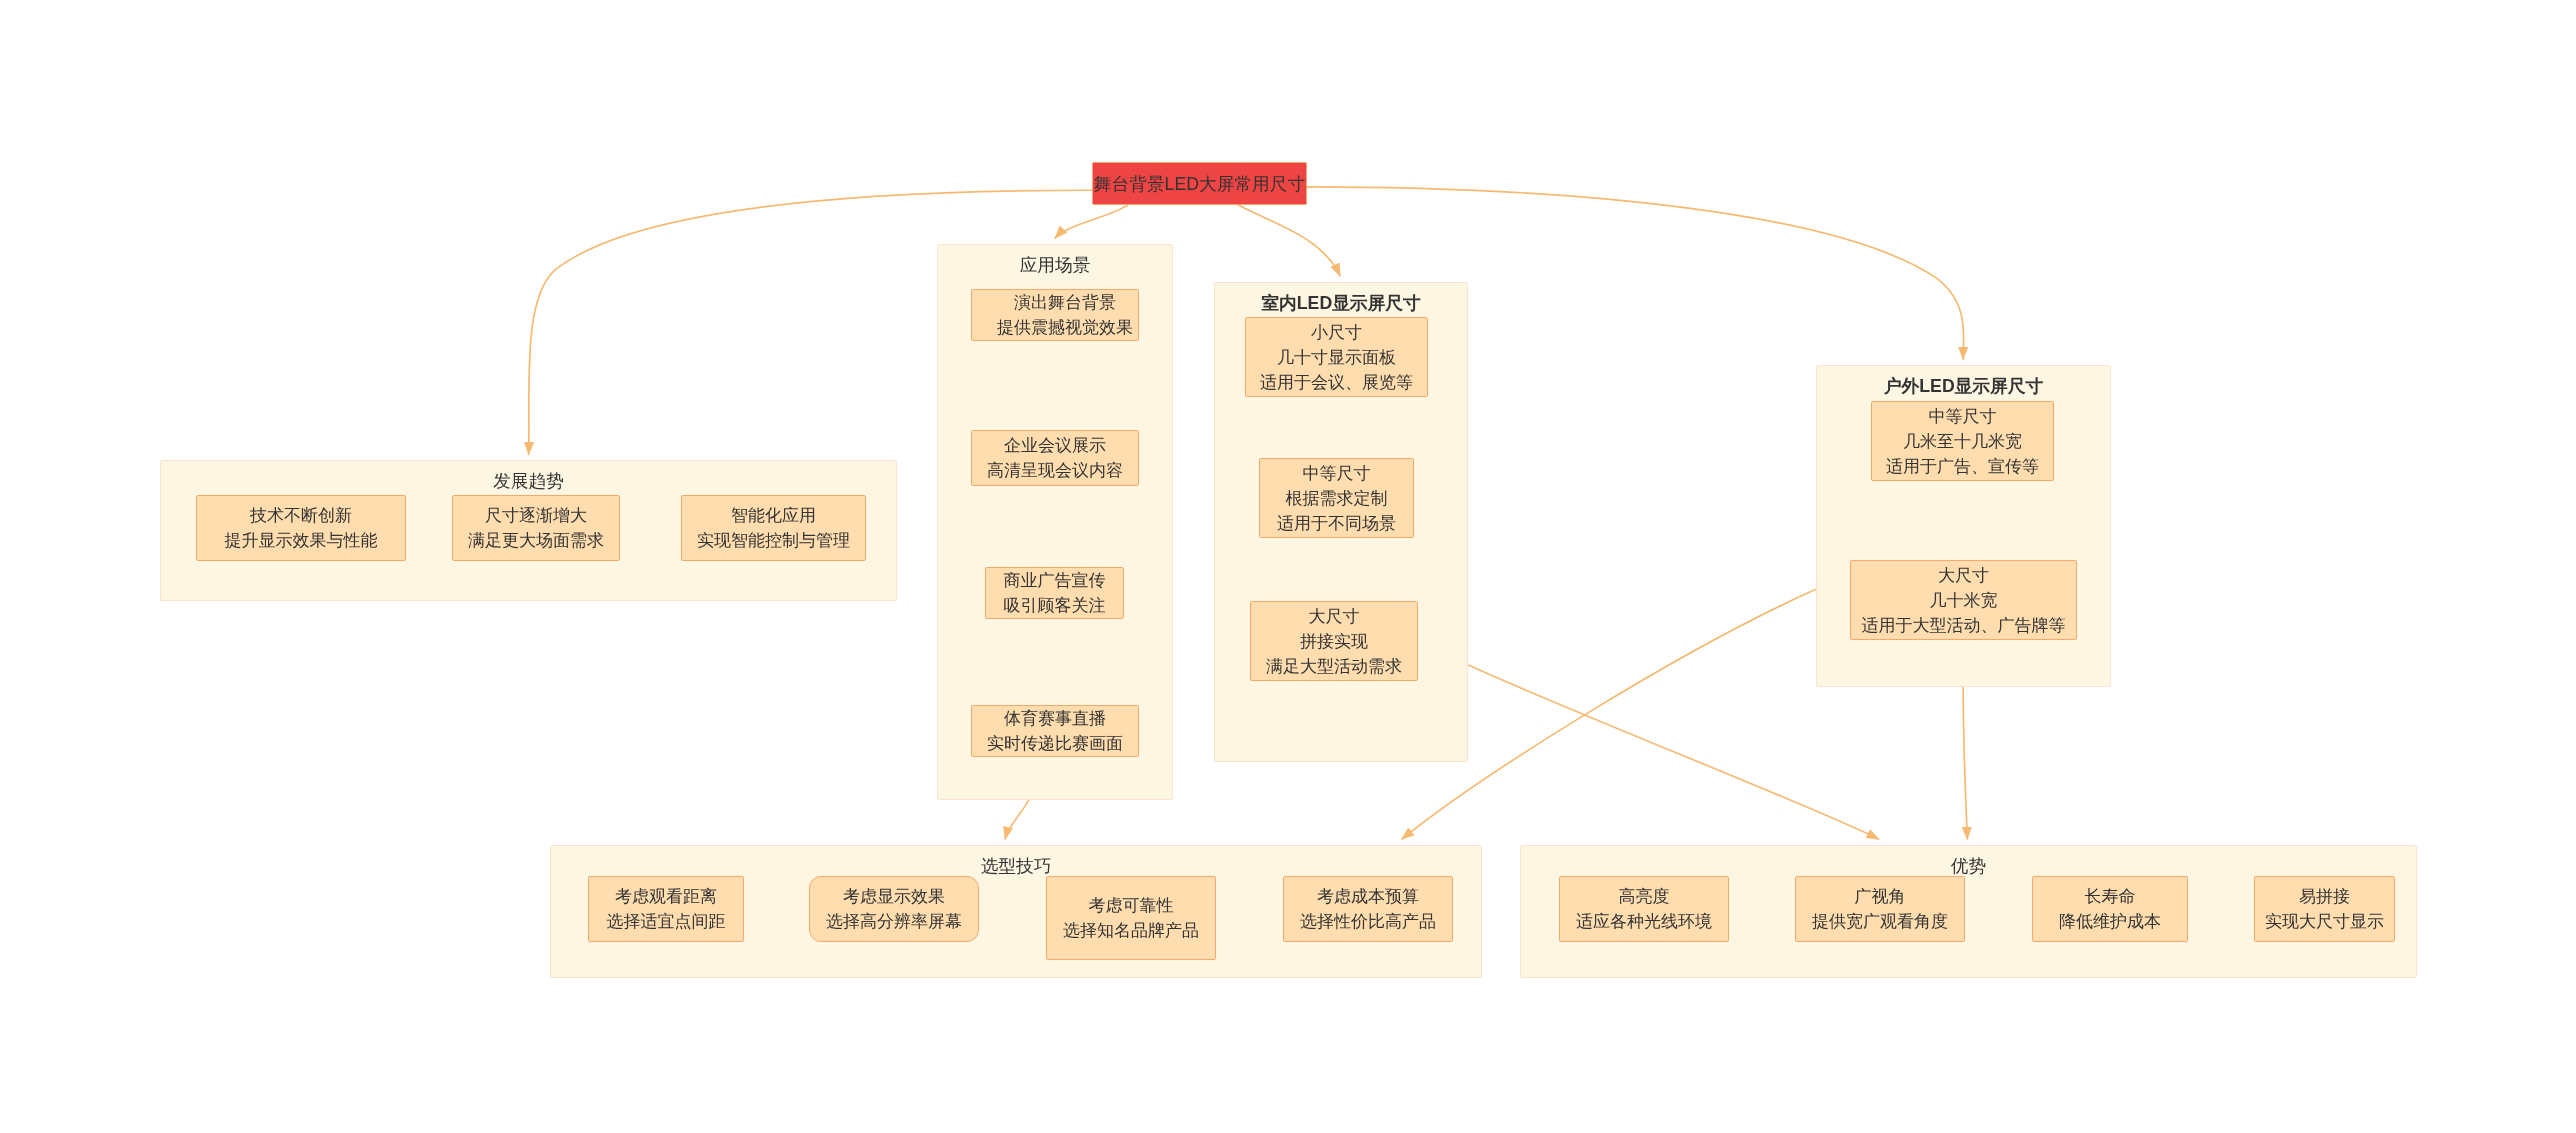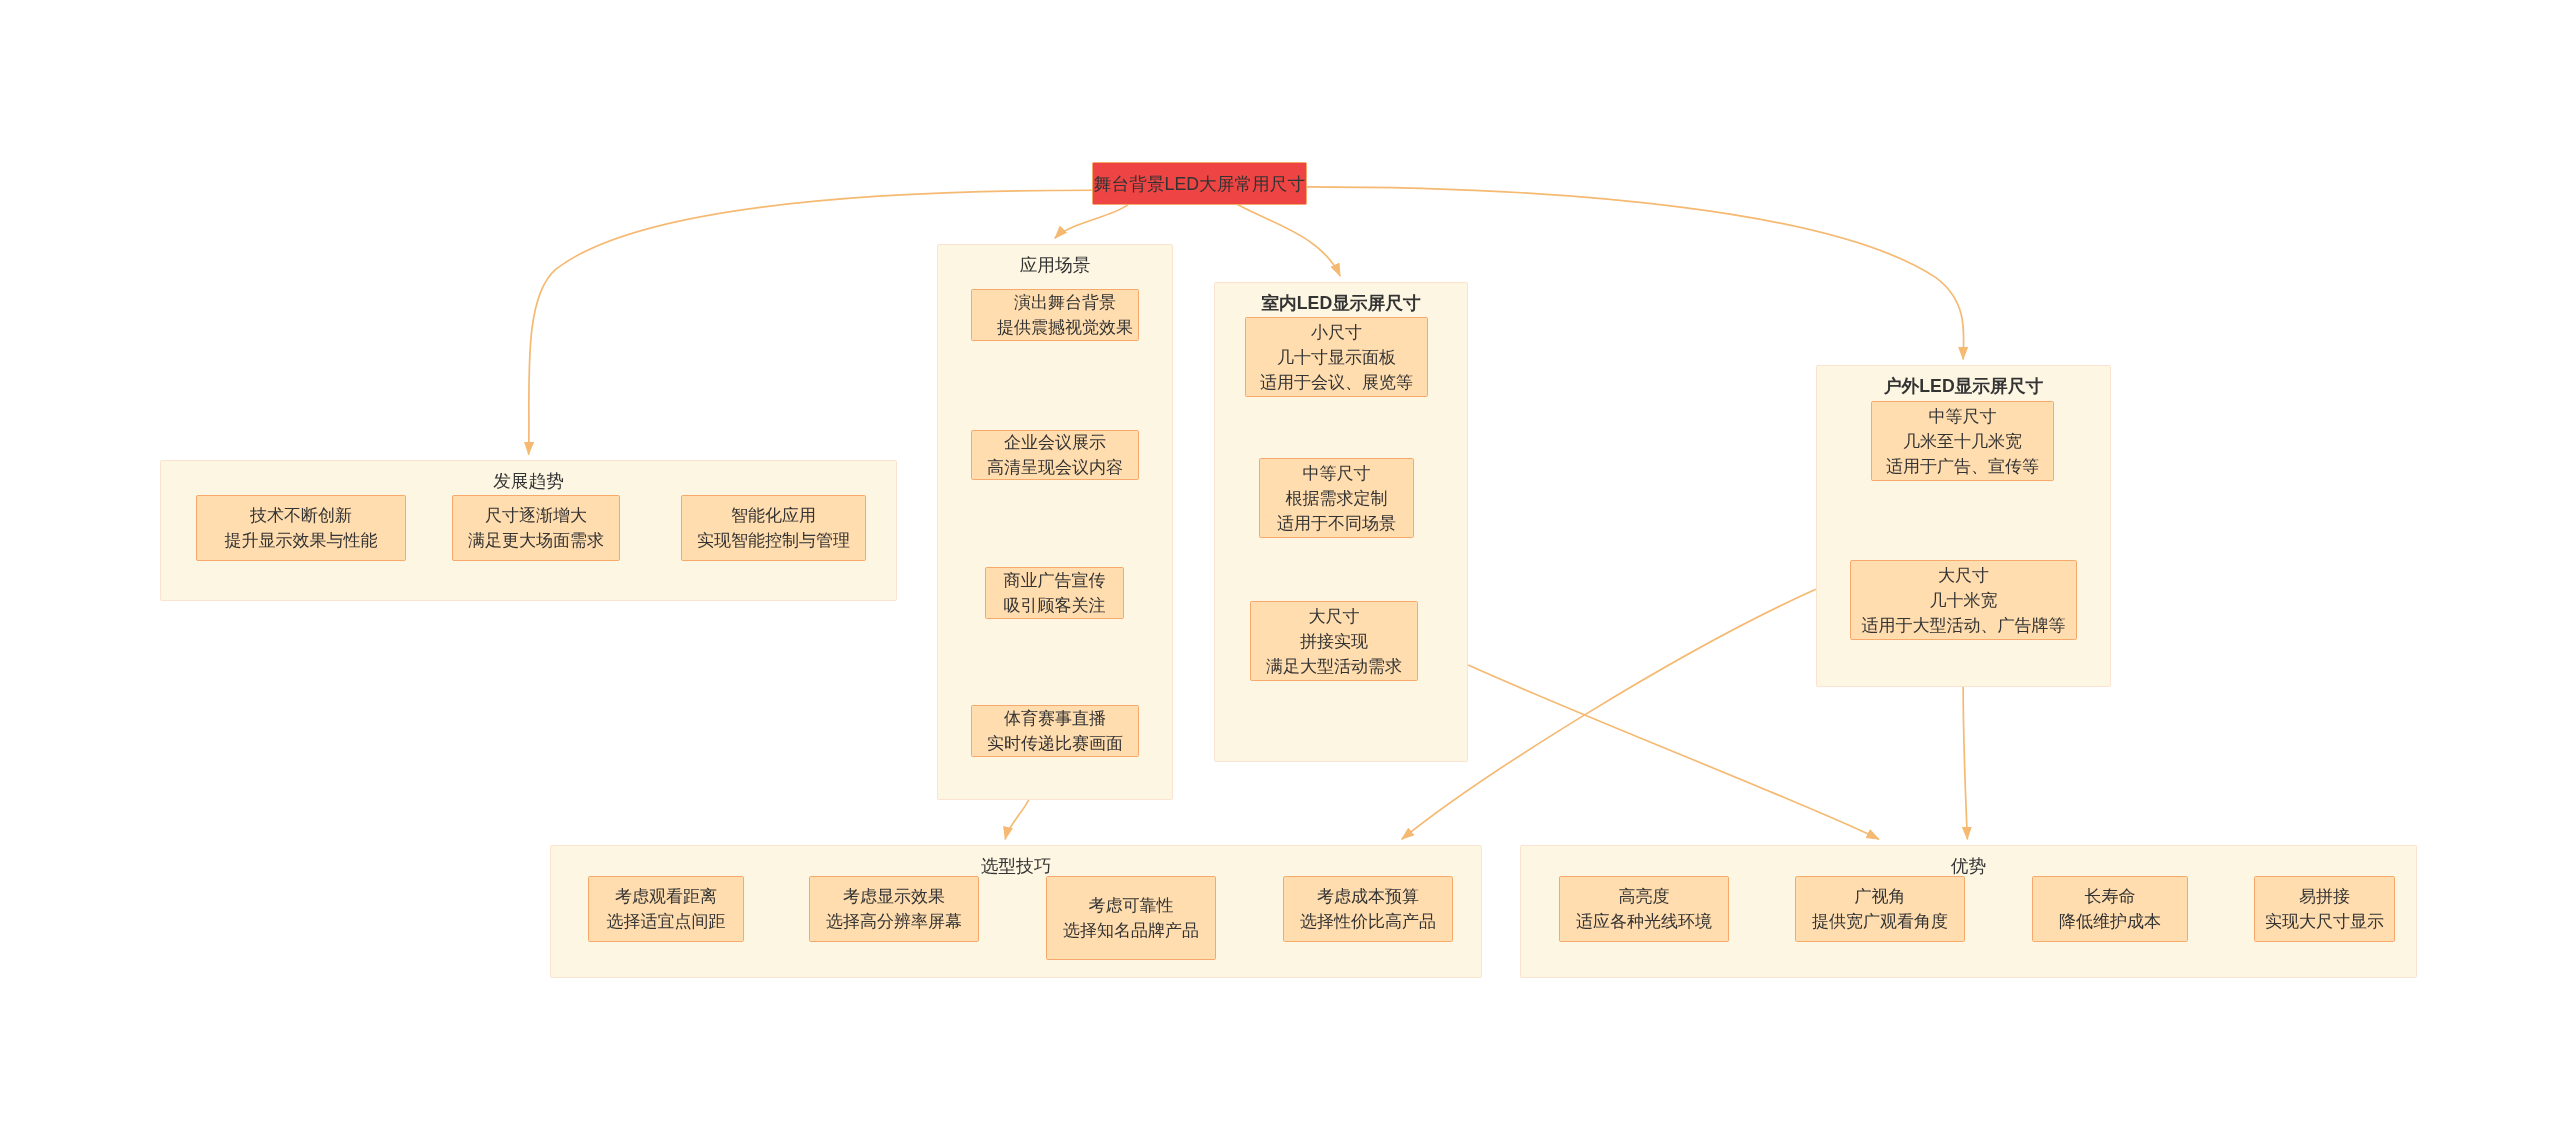--- a/index.html
+++ b/index.html
@@ -152,21 +152,21 @@
           <div class="line">智能化应用</div>
           <div class="line">实现智能控制与管理</div>
         </div>
       </div>
       <div class="cluster" style="left: 937px; top: 244px; width: 236px; height: 556px;">
         <div class="cluster-title">应用场景</div>
         <div class="node" style="left: 33px; top: 44px; width: 168px; height: 52px; padding-left: 20px;">
           <div class="line">演出舞台背景</div>
           <div class="line">提供震撼视觉效果</div>
         </div>
-        <div class="node" style="left: 33px; top: 185px; width: 168px; height: 50px;">
+        <div class="node" style="left: 33px; top: 185px; width: 168px; height: 56px;">
           <div class="line">企业会议展示</div>
           <div class="line">高清呈现会议内容</div>
         </div>
         <div class="node" style="left: 47px; top: 322px; width: 139px; height: 52px;">
           <div class="line">商业广告宣传</div>
           <div class="line">吸引顾客关注</div>
         </div>
         <div class="node" style="left: 33px; top: 460px; width: 168px; height: 52px;">
           <div class="line">体育赛事直播</div>
           <div class="line">实时传递比赛画面</div>
@@ -202,21 +202,21 @@
           <div class="line">几十米宽</div>
           <div class="line">适用于大型活动、广告牌等</div>
         </div>
       </div>
       <div class="cluster" style="left: 550px; top: 845px; width: 932px; height: 133px;">
         <div class="cluster-title">选型技巧</div>
         <div class="node" style="left: 37px; top: 30px; width: 156px; height: 66px;">
           <div class="line">考虑观看距离</div>
           <div class="line">选择适宜点间距</div>
         </div>
-        <div class="node" style="left: 258px; top: 30px; width: 170px; height: 66px;">
+        <div class="node" style="left: 258px; top: 30px; width: 170px; height: 66px; border-radius: 12px;">
           <div class="line">考虑显示效果</div>
           <div class="line">选择高分辨率屏幕</div>
         </div>
         <div class="node" style="left: 495px; top: 30px; width: 170px; height: 84px;">
           <div class="line">考虑可靠性</div>
           <div class="line">选择知名品牌产品</div>
         </div>
         <div class="node" style="left: 732px; top: 30px; width: 170px; height: 66px;">
           <div class="line">考虑成本预算</div>
           <div class="line">选择性价比高产品</div>

